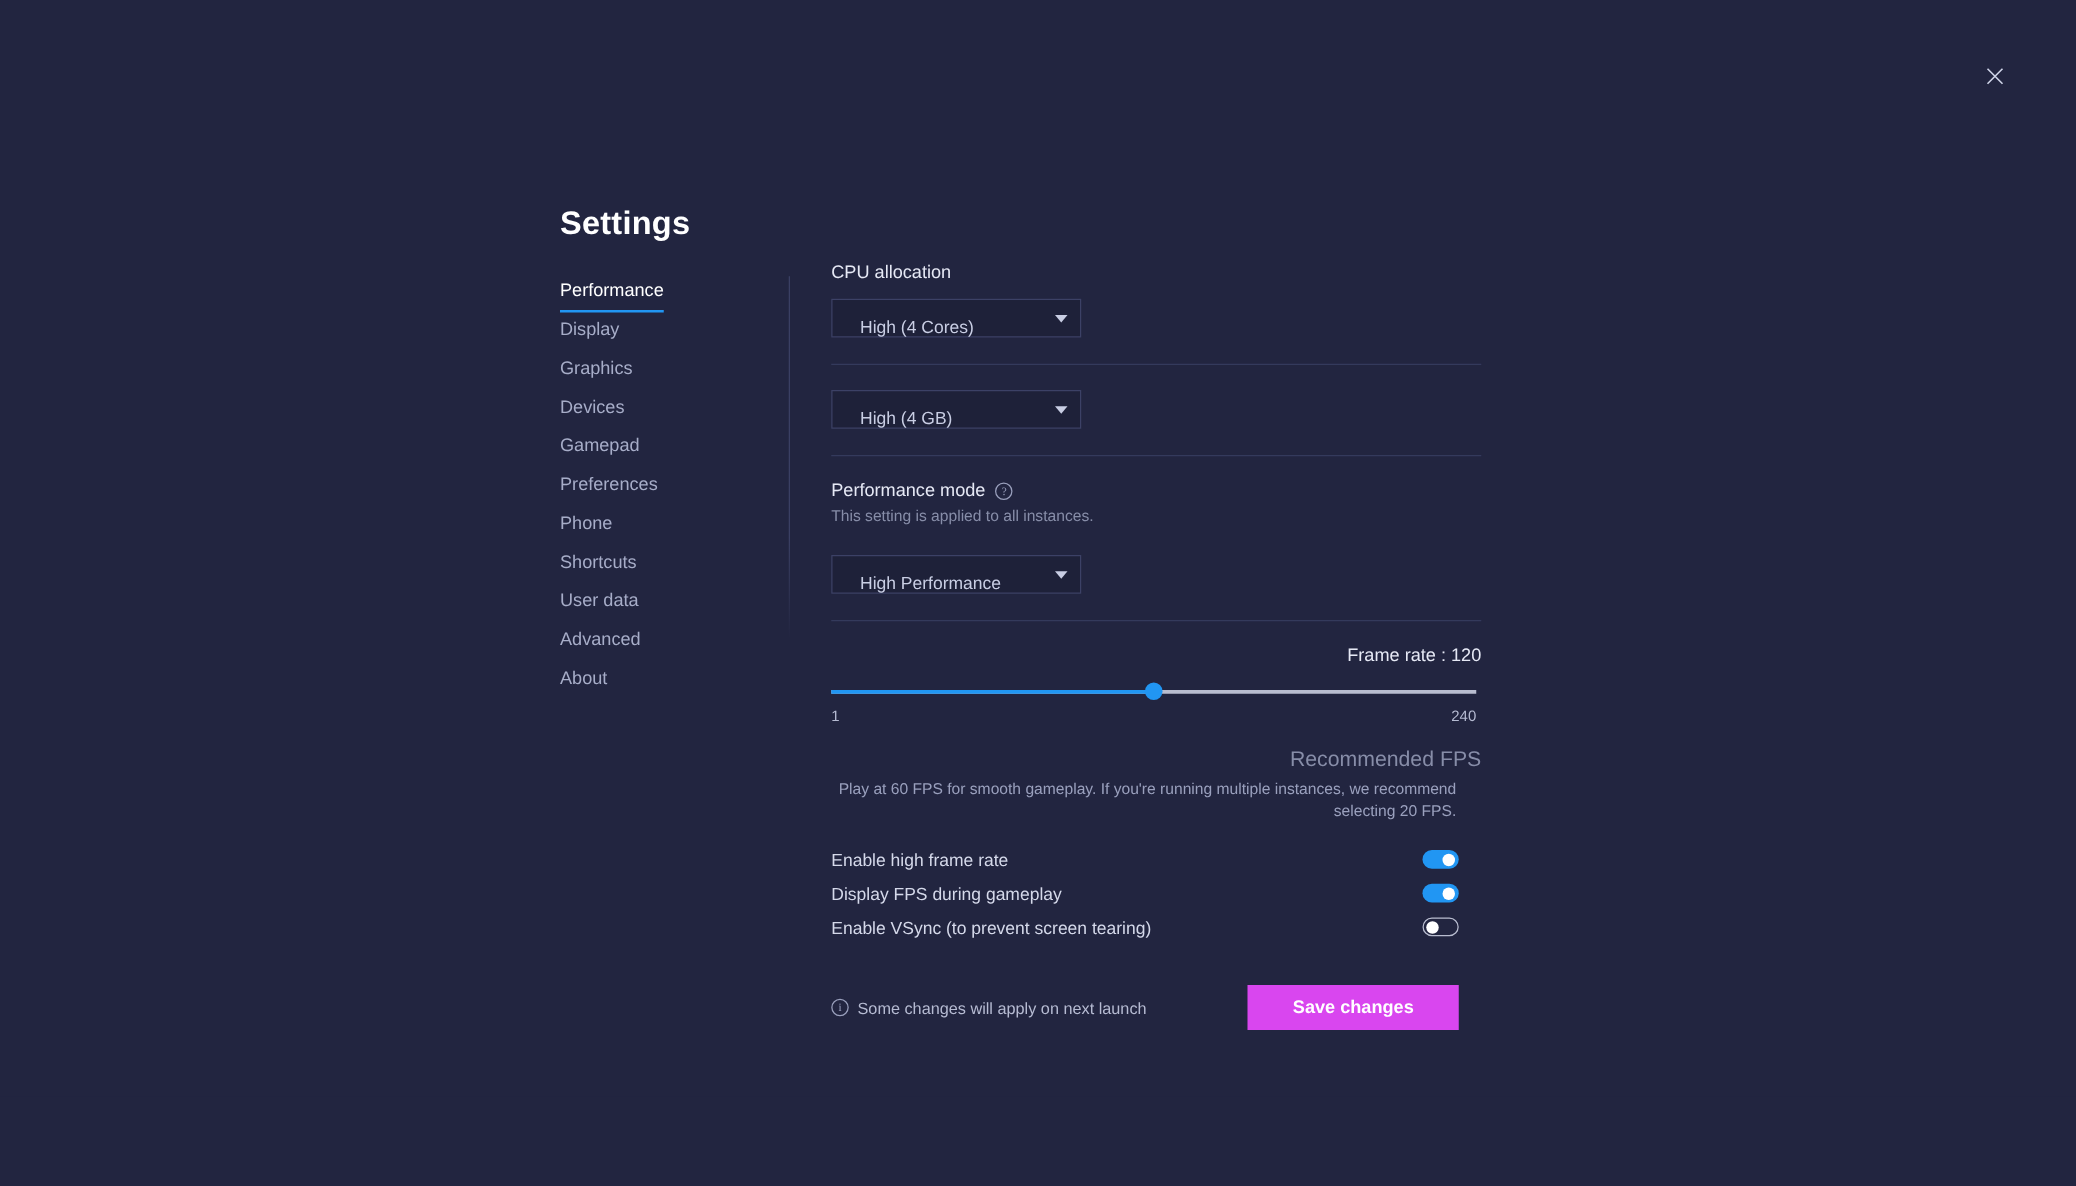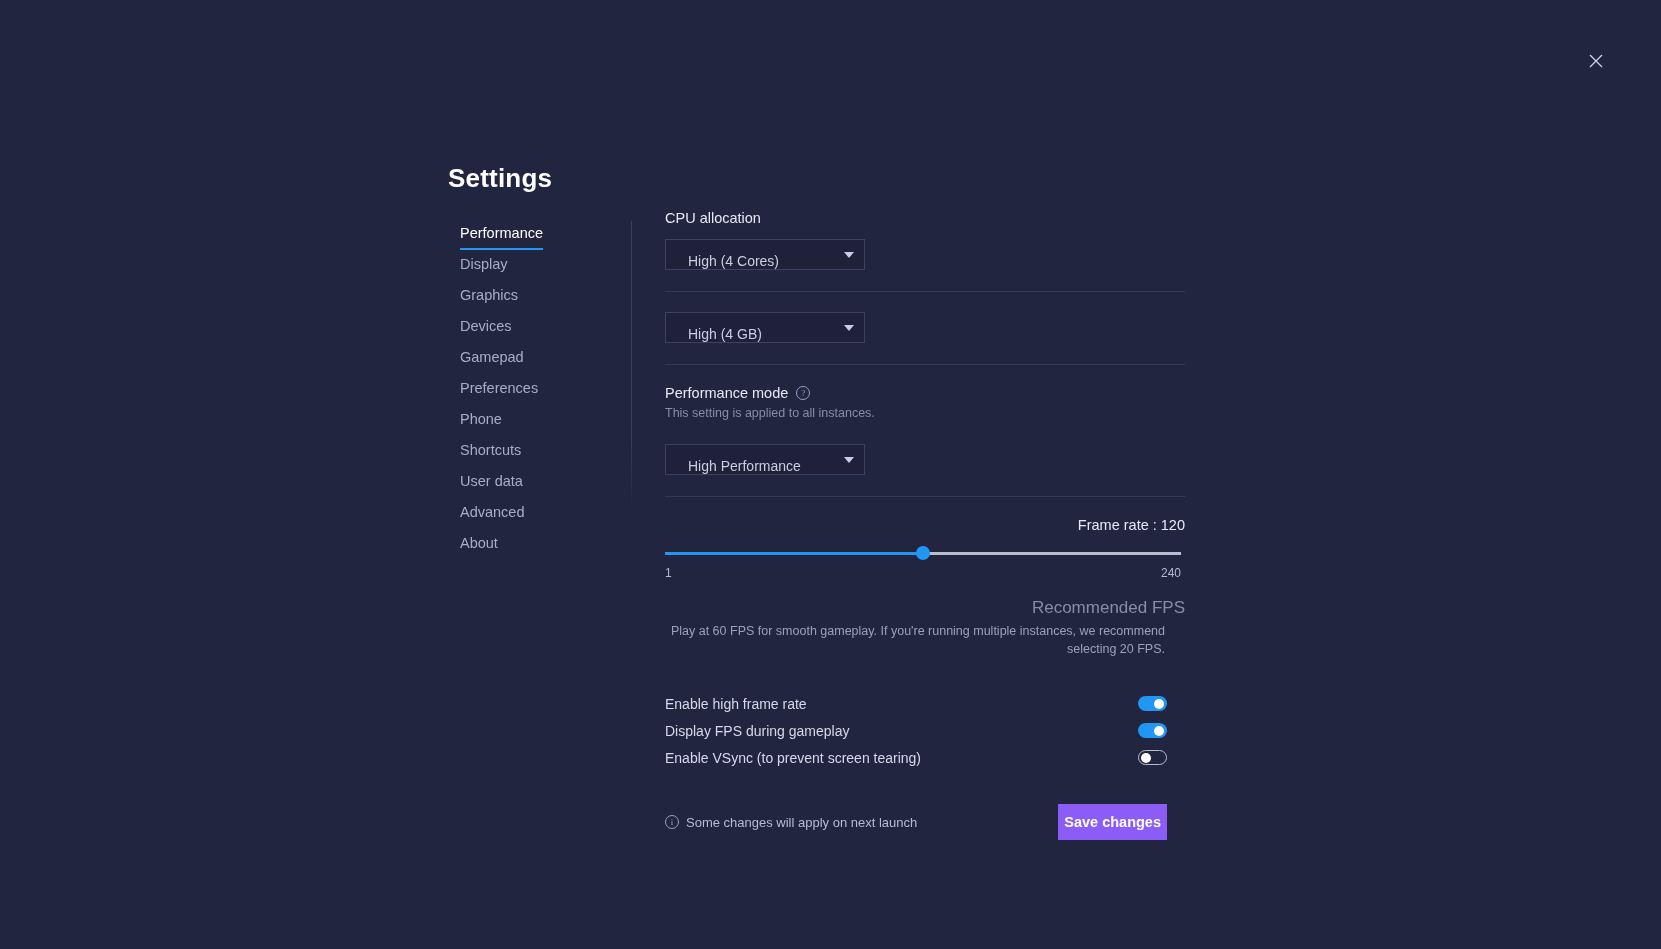--- a/index.html
+++ b/index.html
@@ -40,21 +40,21 @@
     top: 163px;
     font-size: 26px;
     font-weight: bold;
     color: #ffffff;
     letter-spacing: 0.2px;
   }
 
   
   #sidebar {
     position: absolute;
-    left: 460px;
+    left: 448px;
     top: 222px;
     width: 170px;
   }
   .nav-item {
     font-size: 14.5px;
     color: #a7adc8;
     height: 31px;
     line-height: 22px;
     cursor: pointer;
     white-space: nowrap;
@@ -202,21 +202,21 @@
   }
   #rec-text {
     margin-top: 4px;
     font-size: 12.5px;
     color: #9aa0bd;
     line-height: 1.45;
     width: 500px;
   }
 
   
-  #toggles { margin-top: 32px; width: 502px; }
+  #toggles { margin-top: 16px; width: 502px; }
   .toggle-row {
     display: flex;
     align-items: center;
     justify-content: space-between;
     height: 27px;
     margin-bottom: 0px;
   }
   .toggle-label { font-size: 14px; color: #d5d9ea; }
   .switch {
     position: relative;
@@ -248,26 +248,26 @@
     justify-content: space-between;
   }
   #footer-note {
     display: flex;
     align-items: center;
     gap: 7px;
     font-size: 13px;
     color: #b6bbd2;
   }
   #save-btn {
-    background: #8b5cf6;
+    background: #d946ef;
     color: #ffffff;
     font-size: 14.5px;
     font-weight: bold;
     border: none;
-    padding: 10px 6px;
+    padding: 10px 36px;
     cursor: pointer;
     font-family: "Liberation Sans", sans-serif;
   }
 </style>
 </head>
 <body>
 
 <div id="app">
 
   <div id="close-btn">

